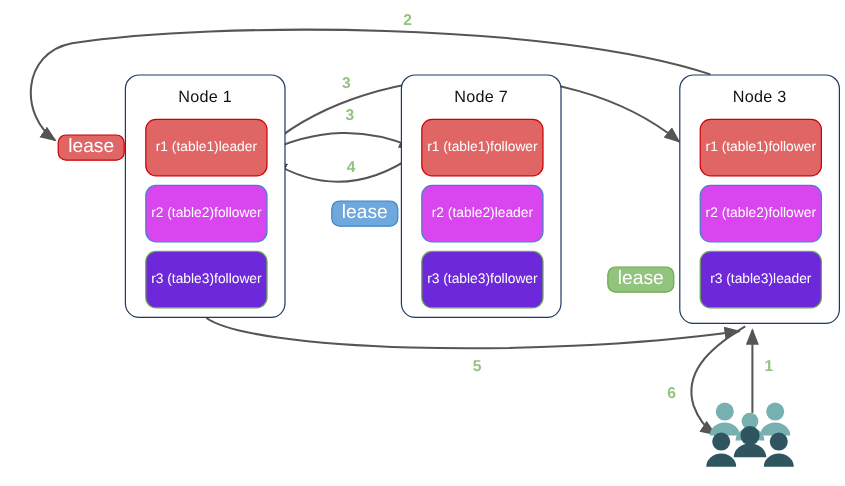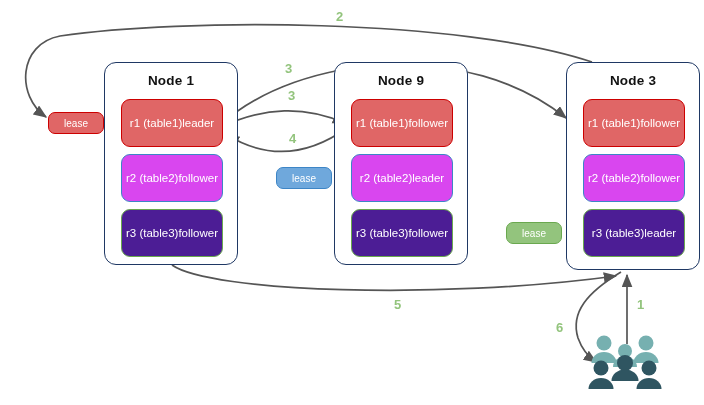--- a/index.html
+++ b/index.html
@@ -26,21 +26,21 @@
   .node {
     position: absolute;
     box-sizing: border-box;
     border: 1.6px solid #1f3864;
     border-radius: 12px;
     background: #ffffff;
     z-index: 2;
   }
   .node-title {
     text-align: center;
-    font-weight: bold;
+    font-weight: normal;
     font-size: 13.5px;
     color: #111111;
     margin-top: 10px;
     letter-spacing: 0.2px;
   }
   .replica {
     position: absolute;
     box-sizing: border-box;
     border-radius: 9px;
     display: flex;
@@ -55,29 +55,29 @@
   .replica .l1, .replica .l2 { display: block; }
   .rep-red {
     background: #e06666;
     border: 1.6px solid #cc0000;
   }
   .rep-blue {
     background: #d946ef;
     border: 1.6px solid #3d85c6;
   }
   .rep-green {
-    background: #4c1d95;
+    background: #6d28d9;
     border: 1.6px solid #6aa84f;
   }
   .lease {
     position: absolute;
     box-sizing: border-box;
     border-radius: 7px;
     color: #ffffff;
-    font-size: 10px;
+    font-size: 16px;
     display: flex;
     align-items: center;
     justify-content: center;
     z-index: 3;
   }
   .lease-red {
     background: #e06666;
     border: 1.6px solid #cc0000;
   }
   .lease-blue {
@@ -156,21 +156,21 @@
       <span class="l1">r2 (table2)</span>
       <span class="l2">follower</span>
     </div>
     <div class="replica rep-green" style="left:16px; top:146px; width:102px; height:48px;">
       <span class="l1">r3 (table3)</span>
       <span class="l2">follower</span>
     </div>
   </div>
 
   <div class="node" style="left:334px; top:62px; width:134px; height:203px;">
-    <div class="node-title">Node 9</div>
+    <div class="node-title">Node 7</div>
     <div class="replica rep-red" style="left:16px; top:36px; width:102px; height:48px;">
       <span class="l1">r1 (table1)</span>
       <span class="l2">follower</span>
     </div>
     <div class="replica rep-blue" style="left:16px; top:91px; width:102px; height:48px;">
       <span class="l1">r2 (table2)</span>
       <span class="l2">leader</span>
     </div>
     <div class="replica rep-green" style="left:16px; top:146px; width:102px; height:48px;">
       <span class="l1">r3 (table3)</span>

